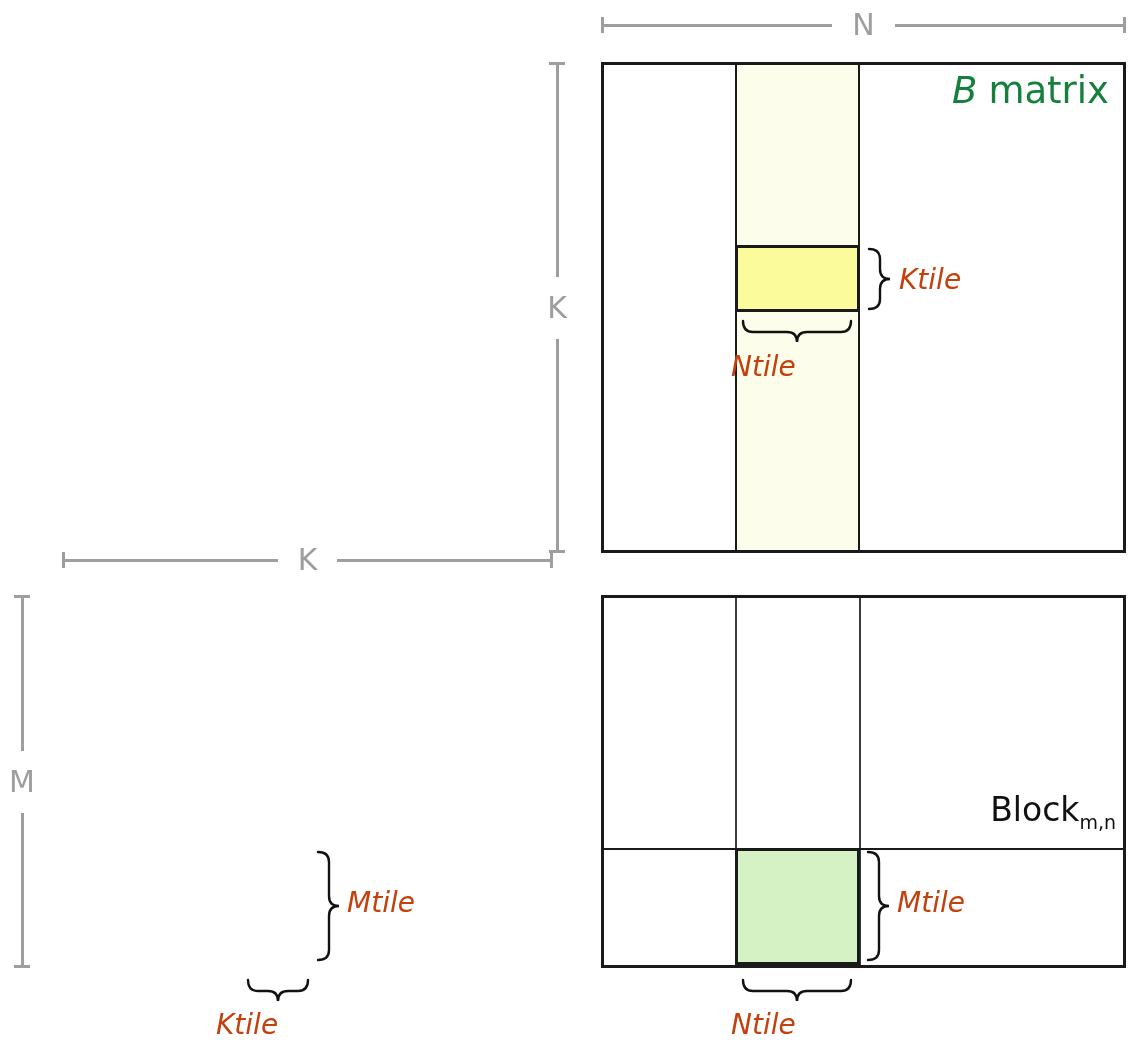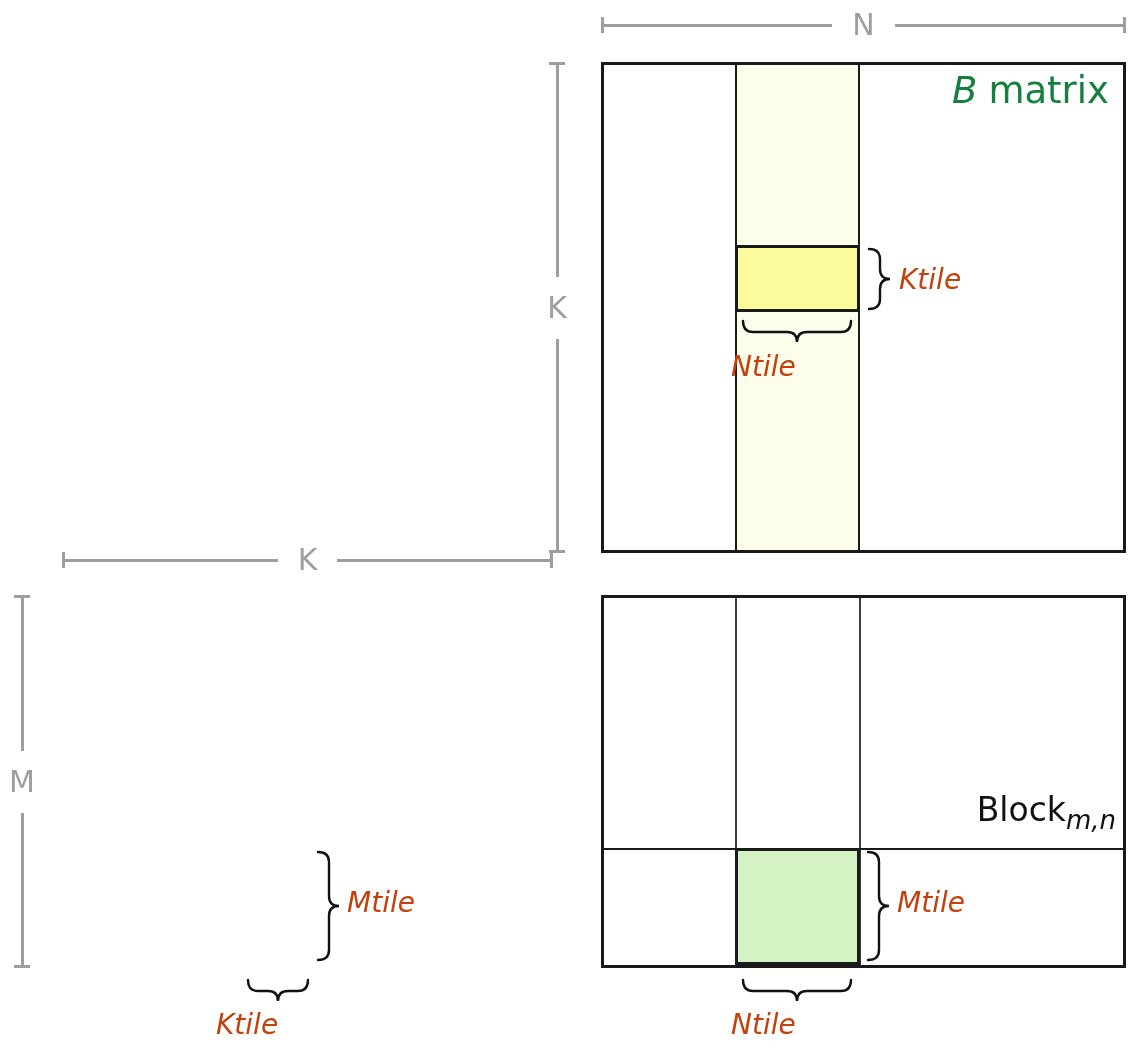--- a/index.html
+++ b/index.html
@@ -34,21 +34,21 @@
   .dim-label { font-size:30px; line-height:1; }
   .dim-h .dim-label { padding:0 20px; }
   .dim-v .dim-label { padding:16px 0; }
 
   
   .brace { position:absolute; line-height:0; }
   .tile-label { position:absolute; font-style:italic; font-size:28px; color:#c2410c; white-space:nowrap; }
   .under-label { }
 
   .block-label { position:absolute; font-size:33px; color:#111; white-space:nowrap; }
-  .block-label sub { font-style:italic; font-size:26px; }
+  .block-label sub { font-size:19px; }
 </style>
 </head>
 <body>
 
 <div class="canvas">
 
   <div class="dim-h" style="left:601px; top:8px; width:525px; height:34px;">
     <div class="tick"></div>
     <div class="seg"></div>
     <span class="dim-label">N</span>

